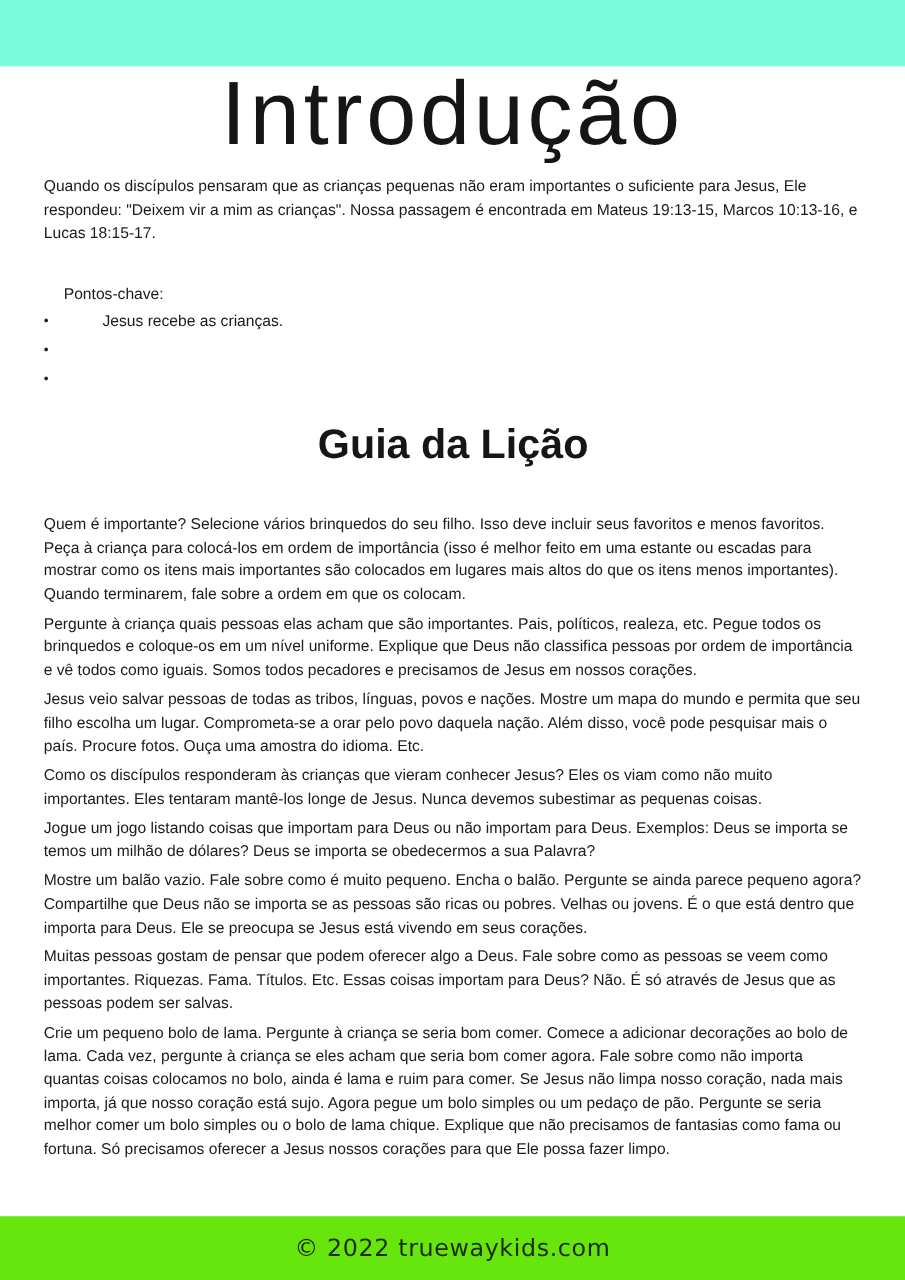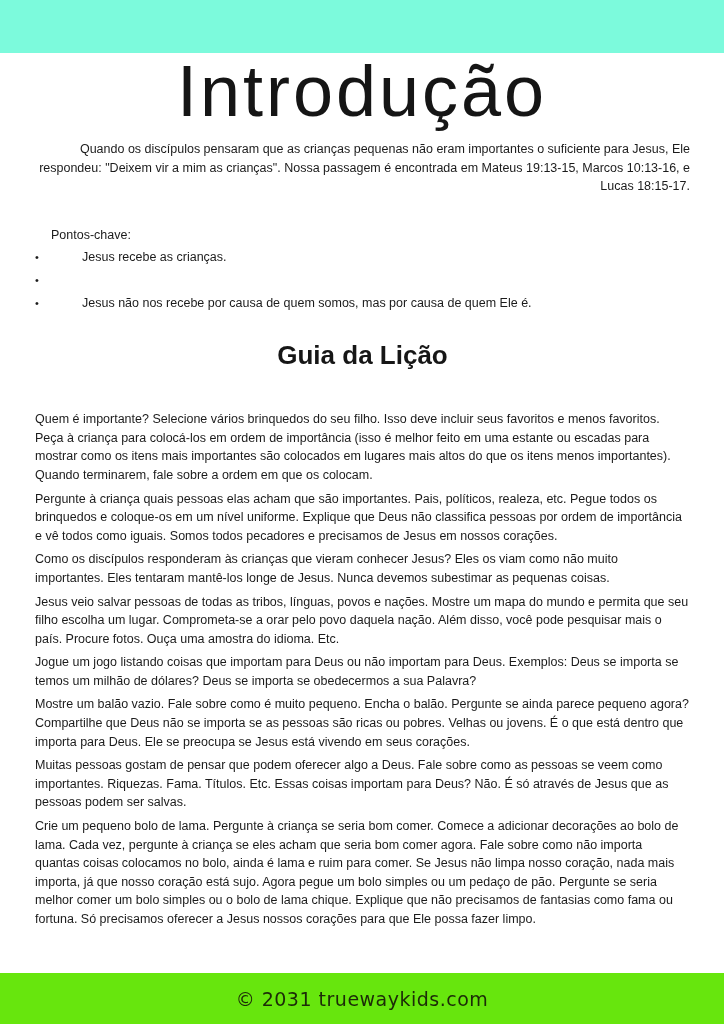--- a/index.html
+++ b/index.html
@@ -45,21 +45,20 @@
     width: 655px;
   }
   .body-text {
     font-size: 12.5px;
     line-height: 18.6px;
     color: var(--text, #1b1b1b);
   }
   .intro {
     margin: 6px 0 0 0;
     white-space: pre-line;
-    text-align: right;
   }
   .kp-label {
     margin: 30px 0 0 16px;
   }
   .key-points {
     list-style: none;
     margin: 4px 0 0 0;
     padding: 0;
   }
   .key-points li {
@@ -67,21 +66,21 @@
     margin-top: 4px;
   }
   .bullet {
     flex: 0 0 47px;
     font-size: 11px;
     line-height: 18.6px;
   }
   .section-heading {
     margin: 26px 0 0 0;
     text-align: center;
-    font-size: 26px;
+    font-size: 33px;
     line-height: 34px;
     font-weight: bold;
     color: #161616;
     font-family: "Liberation Sans", sans-serif;
   }
   .lesson-paras {
     margin-top: 38px;
   }
   .lesson-paras p {
     margin: 0 0 5px 0;
@@ -121,36 +120,35 @@
     <ul class="key-points body-text">
       <li>
         <span class="bullet">•</span>
         <span>Jesus recebe as crianças.</span>
       </li>
       <li>
         <span class="bullet">•</span>
       </li>
       <li>
         <span class="bullet">•</span>
-        <span>Jesus não nos recebe por causa de quem somos, mas por causa de quem Ele é.</span>
       </li>
     </ul>
 
     <h2 class="section-heading">Guia da Lição</h2>
 
     <div class="lesson-paras body-text">
       <p>Quem é importante? Selecione vários brinquedos do seu filho. Isso deve incluir seus favoritos e menos favoritos. Peça à criança para colocá-los em ordem de importância (isso é melhor feito em uma estante ou escadas para mostrar como os itens mais importantes são colocados em lugares mais altos do que os itens menos importantes). Quando terminarem, fale sobre a ordem em que os colocam.</p>
       <p>Pergunte à criança quais pessoas elas acham que são importantes. Pais, políticos, realeza, etc. Pegue todos os brinquedos e coloque-os em um nível uniforme. Explique que Deus não classifica pessoas por ordem de importância e vê todos como iguais. Somos todos pecadores e precisamos de Jesus em nossos corações.</p>
+      <p>Jesus veio salvar pessoas de todas as tribos, línguas, povos e nações. Mostre um mapa do mundo e permita que seu filho escolha um lugar. Comprometa-se a orar pelo povo daquela nação. Além disso, você pode pesquisar mais o país. Procure fotos. Ouça uma amostra do idioma. Etc.</p>
       <p>Como os discípulos responderam às crianças que vieram conhecer Jesus? Eles os viam como não muito importantes. Eles tentaram mantê-los longe de Jesus. Nunca devemos subestimar as pequenas coisas.</p>
-      <p>Jesus veio salvar pessoas de todas as tribos, línguas, povos e nações. Mostre um mapa do mundo e permita que seu filho escolha um lugar. Comprometa-se a orar pelo povo daquela nação. Além disso, você pode pesquisar mais o país. Procure fotos. Ouça uma amostra do idioma. Etc.</p>
       <p>Jogue um jogo listando coisas que importam para Deus ou não importam para Deus. Exemplos: Deus se importa se temos um milhão de dólares? Deus se importa se obedecermos a sua Palavra?</p>
       <p>Mostre um balão vazio. Fale sobre como é muito pequeno. Encha o balão. Pergunte se ainda parece pequeno agora? Compartilhe que Deus não se importa se as pessoas são ricas ou pobres. Velhas ou jovens. É o que está dentro que importa para Deus. Ele se preocupa se Jesus está vivendo em seus corações.</p>
       <p>Muitas pessoas gostam de pensar que podem oferecer algo a Deus. Fale sobre como as pessoas se veem como importantes. Riquezas. Fama. Títulos. Etc. Essas coisas importam para Deus? Não. É só através de Jesus que as pessoas podem ser salvas.</p>
       <p>Crie um pequeno bolo de lama. Pergunte à criança se seria bom comer. Comece a adicionar decorações ao bolo de lama. Cada vez, pergunte à criança se eles acham que seria bom comer agora. Fale sobre como não importa quantas coisas colocamos no bolo, ainda é lama e ruim para comer. Se Jesus não limpa nosso coração, nada mais importa, já que nosso coração está sujo. Agora pegue um bolo simples ou um pedaço de pão. Pergunte se seria melhor comer um bolo simples ou o bolo de lama chique. Explique que não precisamos de fantasias como fama ou fortuna. Só precisamos oferecer a Jesus nossos corações para que Ele possa fazer limpo.</p>
     </div>
 
   </div>
 
   <div class="footer-bar">
-    <span class="footer-text">© 2031 truewaykids.com</span>
+    <span class="footer-text">© 2022 truewaykids.com</span>
   </div>
 
 </div>
 
 </body></html>

